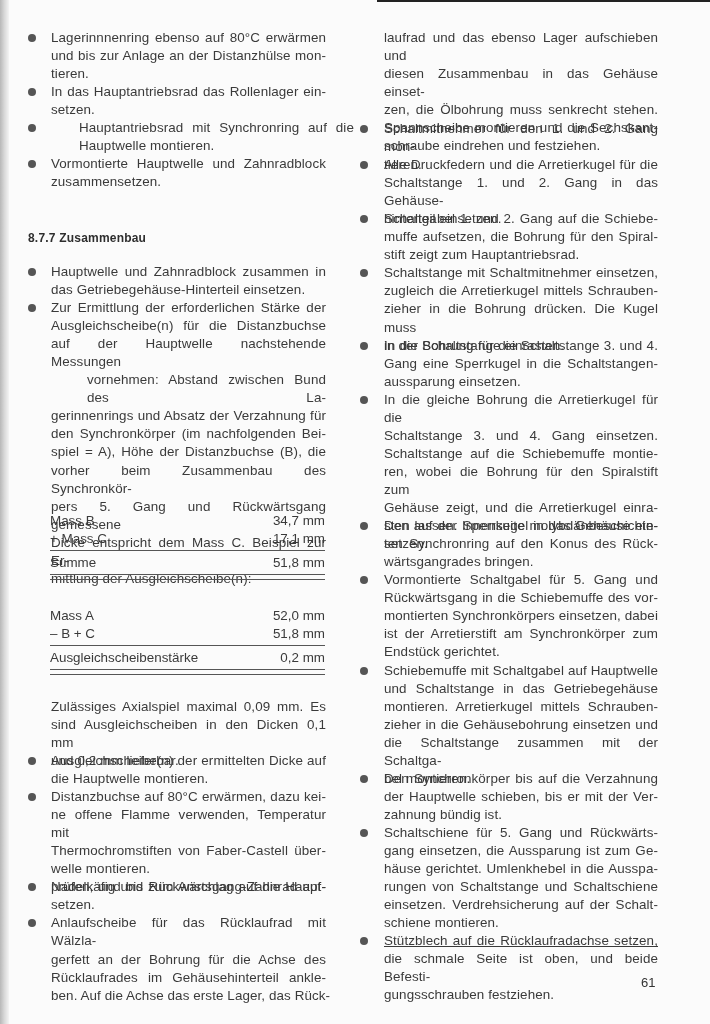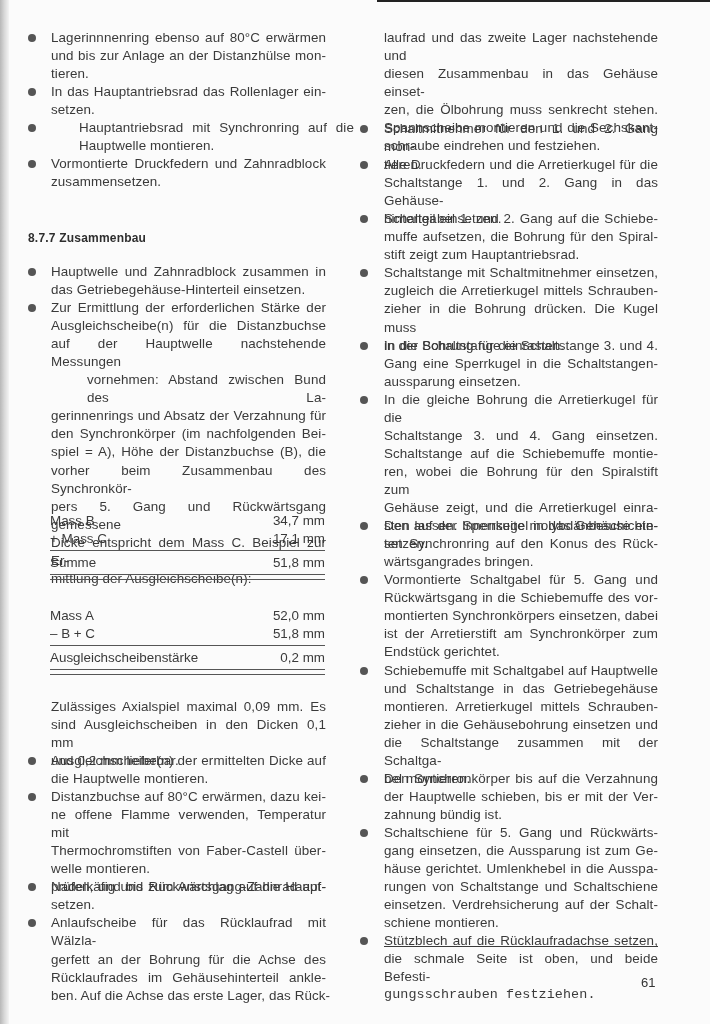--- a/index.html
+++ b/index.html
@@ -53,21 +53,21 @@
         <div style="text-align-last: justify; white-space: normal; overflow: visible; text-align: justify;">In das Hauptantriebsrad das Rollenlager ein-</div>
         <div style="text-align-last: left; white-space: nowrap; overflow: visible;">setzen.</div>
       </div>
       <span class="bullet-dot" style="left: 28px; top: 88.15px;"></span>
       <div class="para" style="left: 51px; top: 119.25px; width: 275px; margin-left: 28px;">
         <div style="text-align-last: justify; white-space: normal; overflow: visible; text-align: justify;">Hauptantriebsrad mit Synchronring auf die</div>
         <div style="text-align-last: left; white-space: nowrap; overflow: visible;">Hauptwelle montieren.</div>
       </div>
       <span class="bullet-dot" style="left: 28px; top: 124.25px;"></span>
       <div class="para" style="left: 51px; top: 155.35px; width: 275px;">
-        <div style="text-align-last: justify; white-space: normal; overflow: visible; text-align: justify;">Vormontierte Druckfedern und Zahnradblock</div>
+        <div style="text-align-last: justify; white-space: normal; overflow: visible; text-align: justify;">Vormontierte Hauptwelle und Zahnradblock</div>
         <div style="text-align-last: left; white-space: nowrap; overflow: visible;">zusammensetzen.</div>
       </div>
       <span class="bullet-dot" style="left: 28px; top: 160.35px;"></span>
     </div>
   <div class="heading" style="left:28px; top:231px;">8.7.7  Zusammenbau</div>
   <div id="left-section">
       <div class="para" style="left: 51px; top: 263px; width: 275px;">
         <div style="text-align-last: justify; white-space: normal; overflow: visible; text-align: justify;">Hauptwelle und Zahnradblock zusammen in</div>
         <div style="text-align-last: left; white-space: nowrap; overflow: visible;">das Getriebegehäuse-Hinterteil einsetzen.</div>
       </div>
@@ -154,21 +154,21 @@
         <div style="text-align-last: justify; white-space: normal; overflow: visible; text-align: justify;">Rücklaufrades im Gehäusehinterteil ankle-</div>
         <div style="text-align-last: left; white-space: nowrap; overflow: visible;">ben. Auf die Achse das erste Lager, das Rück-</div>
       </div>
       <span class="bullet-dot" style="left: 28px; top: 919.45px;"></span>
     </div>
 </div>
 
 <div class="col col-right">
   <div id="right-cont">
       <div class="para" style="left: 44px; top: 29px; width: 274px;">
-        <div style="text-align-last: justify;">laufrad und das zweite Lager nachstehende und</div>
+        <div style="text-align-last: justify;">laufrad und das ebenso Lager aufschieben und</div>
         <div style="text-align-last: justify;">diesen Zusammenbau in das Gehäuse einset-</div>
         <div style="text-align-last: justify;">zen, die Ölbohrung muss senkrecht stehen.</div>
         <div style="text-align-last: justify;">Spannscheibe montieren und die Sechskant-</div>
         <div style="text-align-last: left;">schraube eindrehen und festziehen.</div>
       </div>
     </div>
   <div id="right-bullets">
       <div class="para" style="left: 44px; top: 120px; width: 274px;">
         <div style="text-align-last: justify; white-space: normal; overflow: visible; text-align: justify;">Schaltmitnehmer für den 1. und 2. Gang mon-</div>
         <div style="text-align-last: left; white-space: nowrap; overflow: visible;">tieren.</div>
@@ -243,19 +243,19 @@
         <div style="text-align-last: justify; white-space: normal; overflow: visible; text-align: justify;">gang einsetzen, die Aussparung ist zum Ge-</div>
         <div style="text-align-last: justify; white-space: normal; overflow: visible; text-align: justify;">häuse gerichtet. Umlenkhebel in die Ausspa-</div>
         <div style="text-align-last: justify; white-space: normal; overflow: visible; text-align: justify;">rungen von Schaltstange und Schaltschiene</div>
         <div style="text-align-last: justify; white-space: normal; overflow: visible; text-align: justify;">einsetzen. Verdrehsicherung auf der Schalt-</div>
         <div style="text-align-last: left; white-space: nowrap; overflow: visible;">schiene montieren.</div>
       </div>
       <span class="bullet-dot" style="left: 20px; top: 828.95px;"></span>
       <div class="para" style="left: 44px; top: 932.25px; width: 274px;">
         <div style="text-align-last: justify; white-space: normal; overflow: visible; text-align: justify; text-decoration: underline;">Stützblech auf die Rücklaufradachse setzen,</div>
         <div style="text-align-last: justify; white-space: normal; overflow: visible; text-align: justify;">die schmale Seite ist oben, und beide Befesti-</div>
-        <div style="text-align-last: left; white-space: nowrap; overflow: visible; font-family: Liberation Mono, monospace;">gungsschrauben festziehen.</div>
+        <div style="text-align-last: left; white-space: nowrap; overflow: visible;">gungsschrauben festziehen.</div>
       </div>
       <span class="bullet-dot" style="left: 20px; top: 937.25px;"></span>
     </div>
 </div>
 
 <div class="page-num" style="left:641px; top:975px;">61</div>
 
 </body></html>

